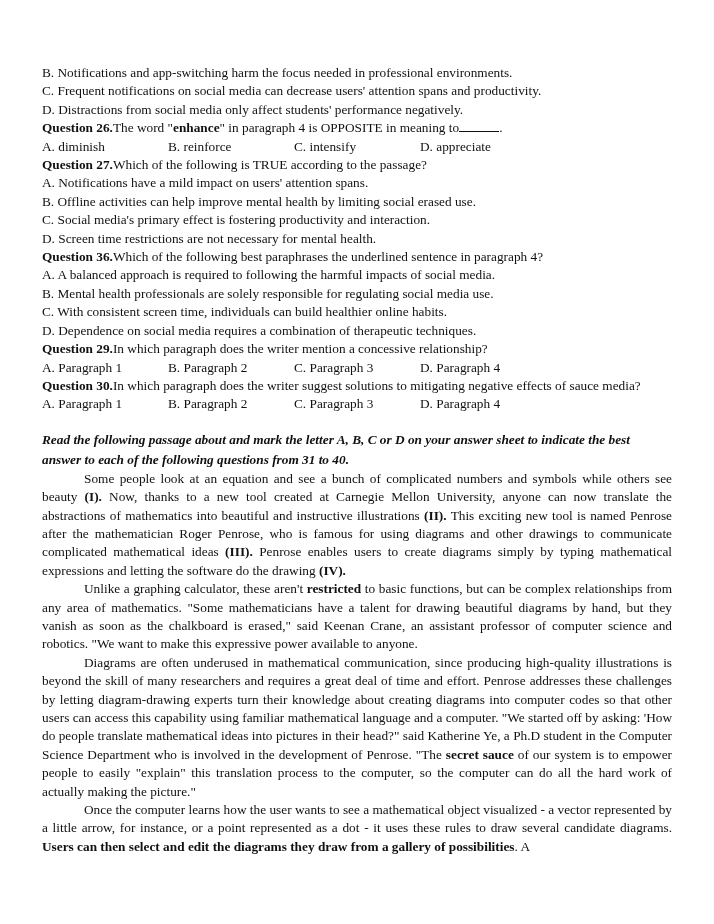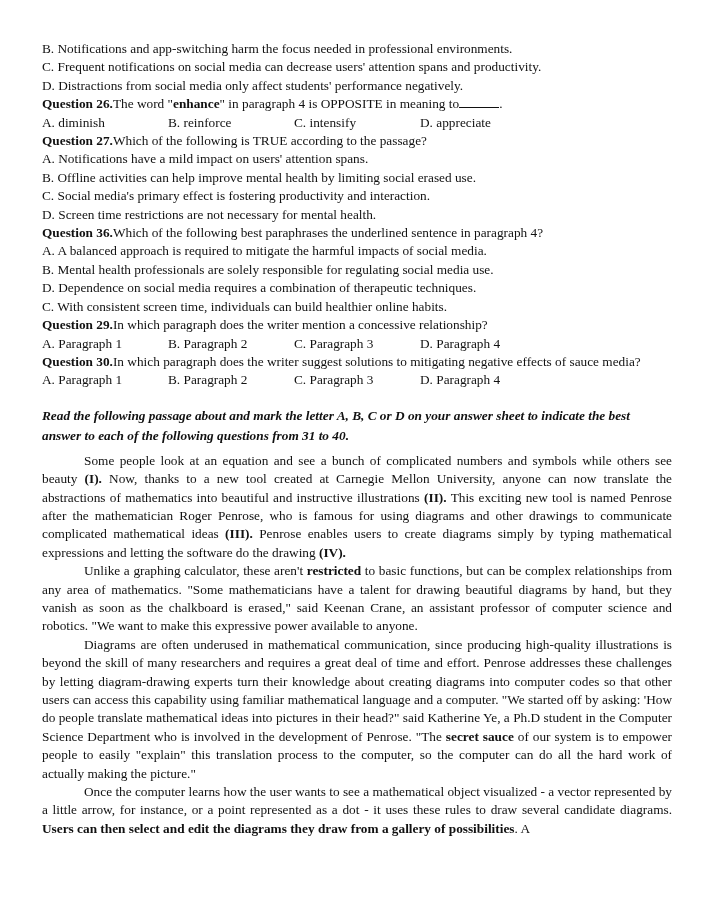--- a/index.html
+++ b/index.html
@@ -1,28 +1,28 @@
 <!DOCTYPE html>
 <html><head>
 <meta charset="utf-8">
 <style>
   html, body { margin: 0; padding: 0; background: #ffffff; }
   body {
     width: 714px; height: 924px; overflow: hidden;
     font-family: "Liberation Serif", serif;
     font-size: 13.3px; color: #111111;
   }
-  .page { position: relative; padding: 40px 42px 0 42px; }
+  .page { position: relative; padding: 64px 42px 0 42px; }
   .line { line-height: 18.4px; white-space: nowrap; }
   .q-label { font-weight: bold; }
   .opts { display: flex; line-height: 18.4px; align-items: flex-end; }
   .opts span { width: 126px; flex: none; }
   .blank { display: inline-block; width: 40px; border-bottom: 1px solid #111; height: 10px; vertical-align: baseline; }
   .instr { font-weight: bold; font-style: italic; line-height: 20px; margin-top: 16px; width: 630px; white-space: normal; }
-  .passage { margin-top: 6px; width: 630px; }
+  .passage { margin-top: 0; width: 630px; }
   .para { line-height: 18.4px; text-indent: 42px; text-align: justify; margin: 0; }
   b { font-weight: bold; }
   .wrap { white-space: normal; width: 630px; }
 </style>
 </head>
 <body>
 
 <div class="page">
 
   <div>
@@ -50,24 +50,24 @@
     <div class="line">A. Notifications have a mild impact on users' attention spans.</div>
     <div class="line">B. Offline activities can help improve mental health by limiting social erased use.</div>
     <div class="line">C. Social media's primary effect is fostering productivity and interaction.</div>
     <div class="line">D. Screen time restrictions are not necessary for mental health.</div>
   </div>
 
   <div>
     <div class="line">
       <span class="q-label">Question 36.</span><span>Which of the following best paraphrases the underlined sentence in paragraph 4?</span>
     </div>
-    <div class="line">A. A balanced approach is required to mitigate the harmful impacts of social media.</div>
+    <div class="line">A. A balanced approach is required to following the harmful impacts of social media.</div>
     <div class="line">B. Mental health professionals are solely responsible for regulating social media use.</div>
+    <div class="line">C. With consistent screen time, individuals can build healthier online habits.</div>
     <div class="line">D. Dependence on social media requires a combination of therapeutic techniques.</div>
-    <div class="line">C. With consistent screen time, individuals can build healthier online habits.</div>
   </div>
 
   <div>
     <div class="line">
       <span class="q-label">Question 29.</span><span>In which paragraph does the writer mention a concessive relationship?</span>
     </div>
     <div class="opts">
       <span>A. Paragraph 1</span>
       <span>B. Paragraph 2</span>
       <span>C. Paragraph 3</span>

